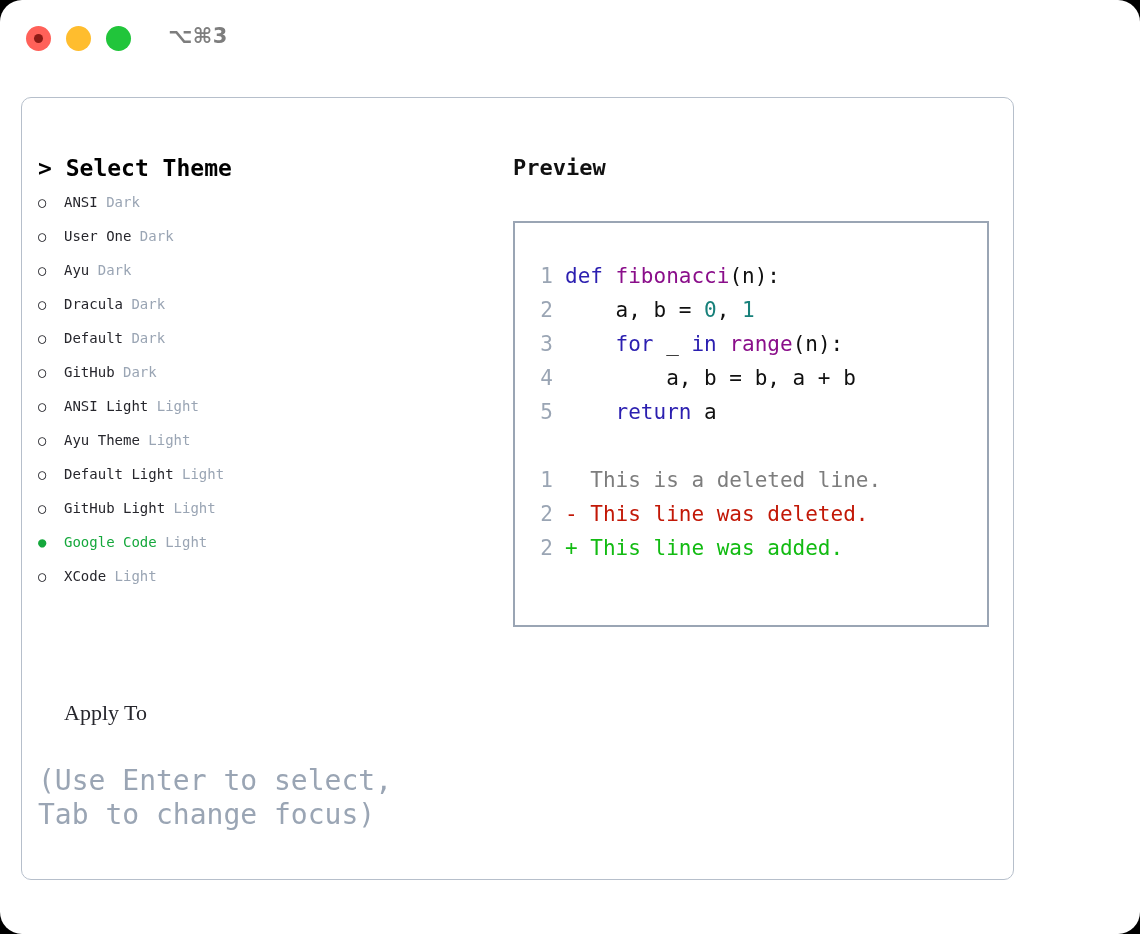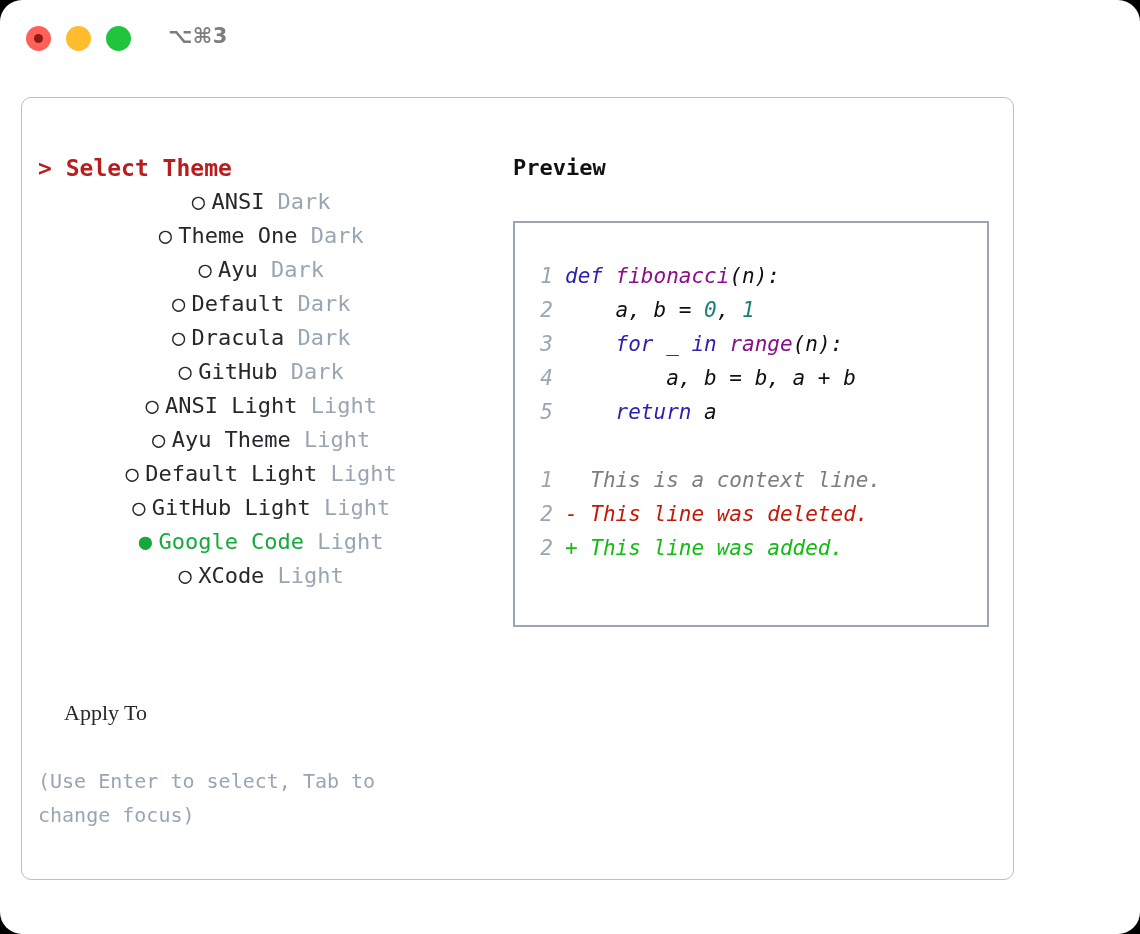--- a/index.html
+++ b/index.html
@@ -84,31 +84,30 @@
   
   #left-col {
     position: absolute;
     left: 16px;
     top: 53px;
     width: 440px;
   }
   .section-title {
     font-size: 23px;
     font-weight: 700;
-    color: #b91c1c;
+    color: #000000;
     line-height: 34px;
     white-space: pre;
   }
   .option-row {
-    font-size: 22px;
+    font-size: 14px;
     line-height: 34px;
     color: #26262c;
     white-space: pre;
     display: block;
-    text-align: center;
   }
   .marker {
     display: inline-block;
     width: 26px;
     color: #26262c;
   }
   .marker.sel { color: #15a83c; }
   .opt-name { color: #26262c; }
   .option-row.selected .opt-name { color: #15a83c; }
   .opt-tag {
@@ -117,21 +116,21 @@
   .sub-title {
     font-size: 22px;
     line-height: 34px;
     color: #26262c;
     white-space: pre;
     padding-left: 26px;
   }
   #apply-block { margin-top: 103px; font-family: Liberation Serif, serif; }
   #hint {
     margin-top: 34px;
-    font-size: 20px;
+    font-size: 28px;
     line-height: 34px;
     color: #9aa5b4;
     width: 420px;
     white-space: pre-wrap;
   }
 
   
   #right-col {
     position: absolute;
     left: 479px;
@@ -155,21 +154,20 @@
     background: #ffffff;
   }
   #code-area {
     padding: 36px 0 0 10px;
     font-size: 21px;
     line-height: 34px;
   }
   .code-line {
     white-space: pre;
     display: block;
-    font-style: italic;
   }
   .ln {
     display: inline-block;
     width: 28px;
     text-align: right;
     color: #9aa5b4;
     margin-right: 12px;
   }
   .kw   { color: #2b1fb0; }
   .fn   { color: #8a0e8a; }
@@ -195,24 +193,24 @@
     </div>
     <div id="titlebar-shortcut">⌥⌘3</div>
   </div>
 
   <div id="panel">
 
     <div id="left-col">
       <div class="section-title">&gt; Select Theme</div>
       <div id="theme-list">
           <div class="option-row"><span class="marker">○</span><span class="opt-name">ANSI</span><span class="opt-tag"> Dark</span></div>
-          <div class="option-row"><span class="marker">○</span><span class="opt-name">Theme One</span><span class="opt-tag"> Dark</span></div>
+          <div class="option-row"><span class="marker">○</span><span class="opt-name">User One</span><span class="opt-tag"> Dark</span></div>
           <div class="option-row"><span class="marker">○</span><span class="opt-name">Ayu</span><span class="opt-tag"> Dark</span></div>
+          <div class="option-row"><span class="marker">○</span><span class="opt-name">Dracula</span><span class="opt-tag"> Dark</span></div>
           <div class="option-row"><span class="marker">○</span><span class="opt-name">Default</span><span class="opt-tag"> Dark</span></div>
-          <div class="option-row"><span class="marker">○</span><span class="opt-name">Dracula</span><span class="opt-tag"> Dark</span></div>
           <div class="option-row"><span class="marker">○</span><span class="opt-name">GitHub</span><span class="opt-tag"> Dark</span></div>
           <div class="option-row"><span class="marker">○</span><span class="opt-name">ANSI Light</span><span class="opt-tag"> Light</span></div>
           <div class="option-row"><span class="marker">○</span><span class="opt-name">Ayu Theme</span><span class="opt-tag"> Light</span></div>
           <div class="option-row"><span class="marker">○</span><span class="opt-name">Default Light</span><span class="opt-tag"> Light</span></div>
           <div class="option-row"><span class="marker">○</span><span class="opt-name">GitHub Light</span><span class="opt-tag"> Light</span></div>
           <div class="option-row selected"><span class="marker sel">●</span><span class="opt-name">Google Code</span><span class="opt-tag"> Light</span></div>
           <div class="option-row"><span class="marker">○</span><span class="opt-name">XCode</span><span class="opt-tag"> Light</span></div>
         </div>
 
       <div id="apply-block">
@@ -228,21 +226,21 @@
         <div id="code-area">
           <div id="code-lines">
               <span class="code-line"><span class="ln">1</span><span class="kw">def </span><span class="fn">fibonacci</span><span class="plain">(n):</span></span>
               <span class="code-line"><span class="ln">2</span><span class="plain">    a, b = </span><span class="num">0</span><span class="plain">, </span><span class="num">1</span></span>
               <span class="code-line"><span class="ln">3</span><span class="plain">    </span><span class="kw">for</span><span class="plain"> _ </span><span class="kw">in</span><span class="plain"> </span><span class="fn">range</span><span class="plain">(n):</span></span>
               <span class="code-line"><span class="ln">4</span><span class="plain">        a, b = b, a + b</span></span>
               <span class="code-line"><span class="ln">5</span><span class="plain">    </span><span class="kw">return</span><span class="plain"> a</span></span>
             </div>
           <span class="blank-line"></span>
           <div id="diff-lines">
-              <span class="code-line"><span class="ln">1</span><span class="diff-ctx">  </span><span class="diff-ctx">This is a context line.</span></span>
+              <span class="code-line"><span class="ln">1</span><span class="diff-ctx">  </span><span class="diff-ctx">This is a deleted line.</span></span>
               <span class="code-line"><span class="ln">2</span><span class="diff-del">- </span><span class="diff-del">This line was deleted.</span></span>
               <span class="code-line"><span class="ln">2</span><span class="diff-add">+ </span><span class="diff-add">This line was added.</span></span>
             </div>
         </div>
       </div>
     </div>
 
   </div>
 </div>
 

